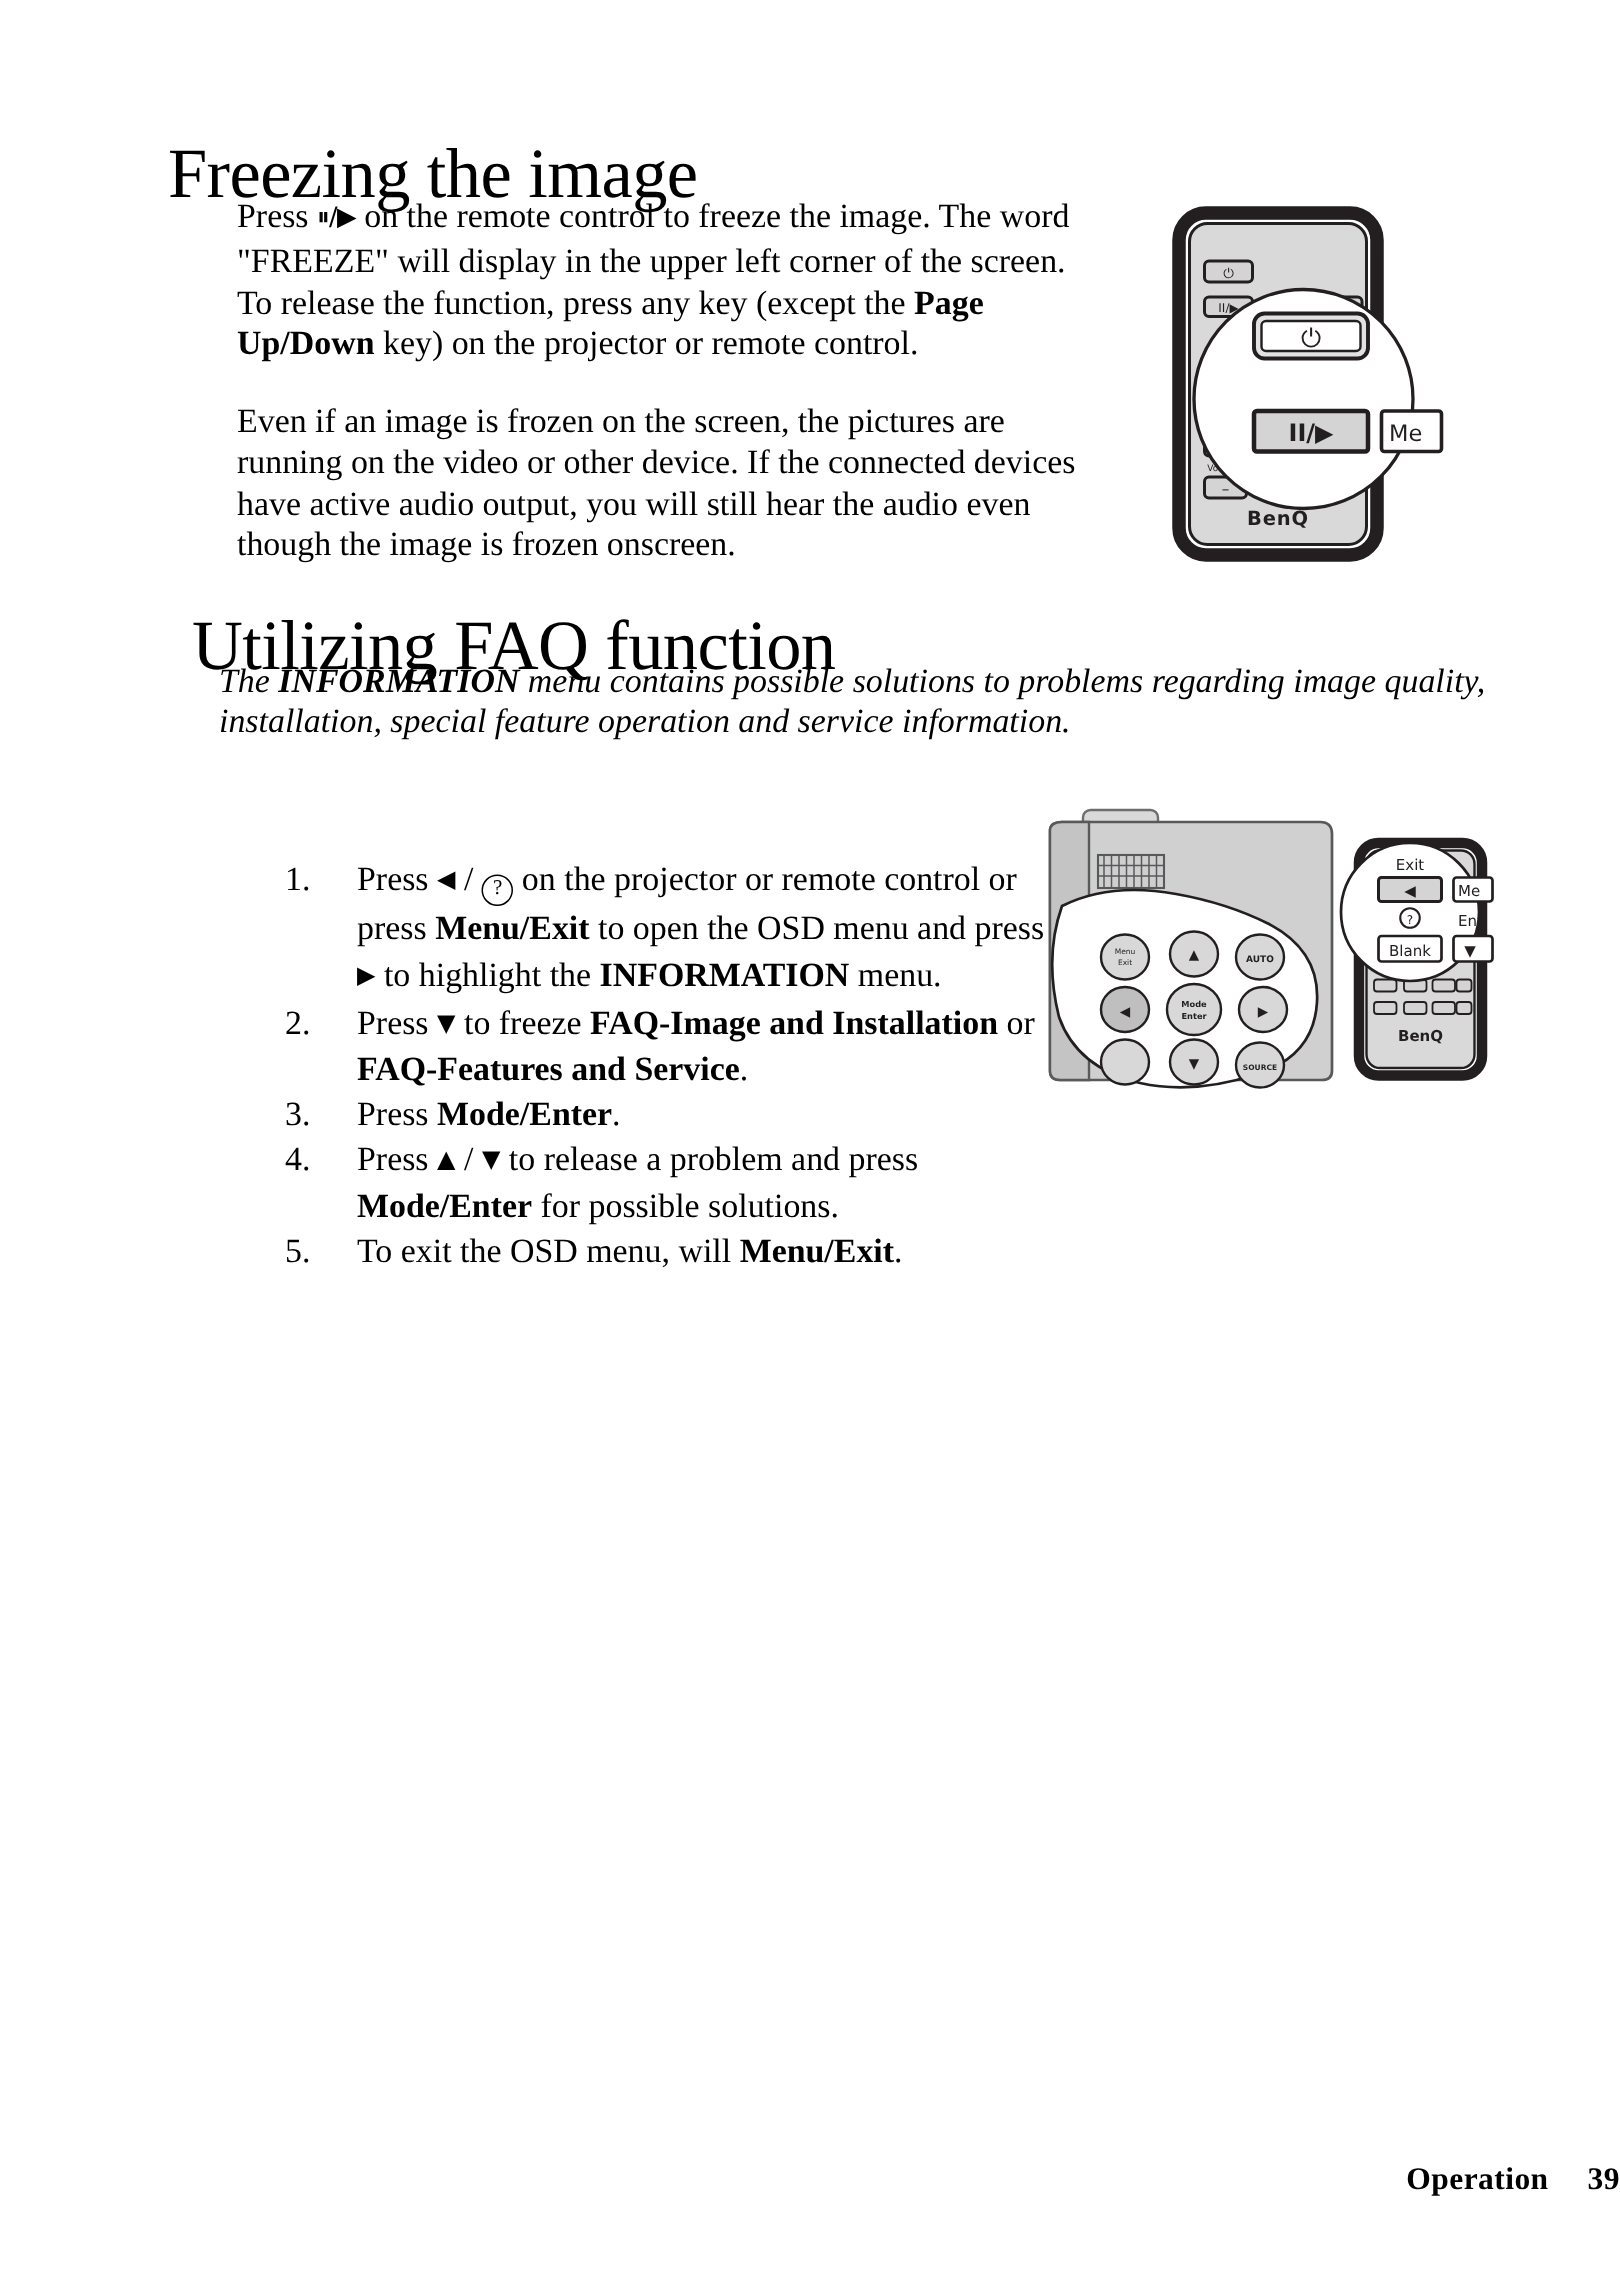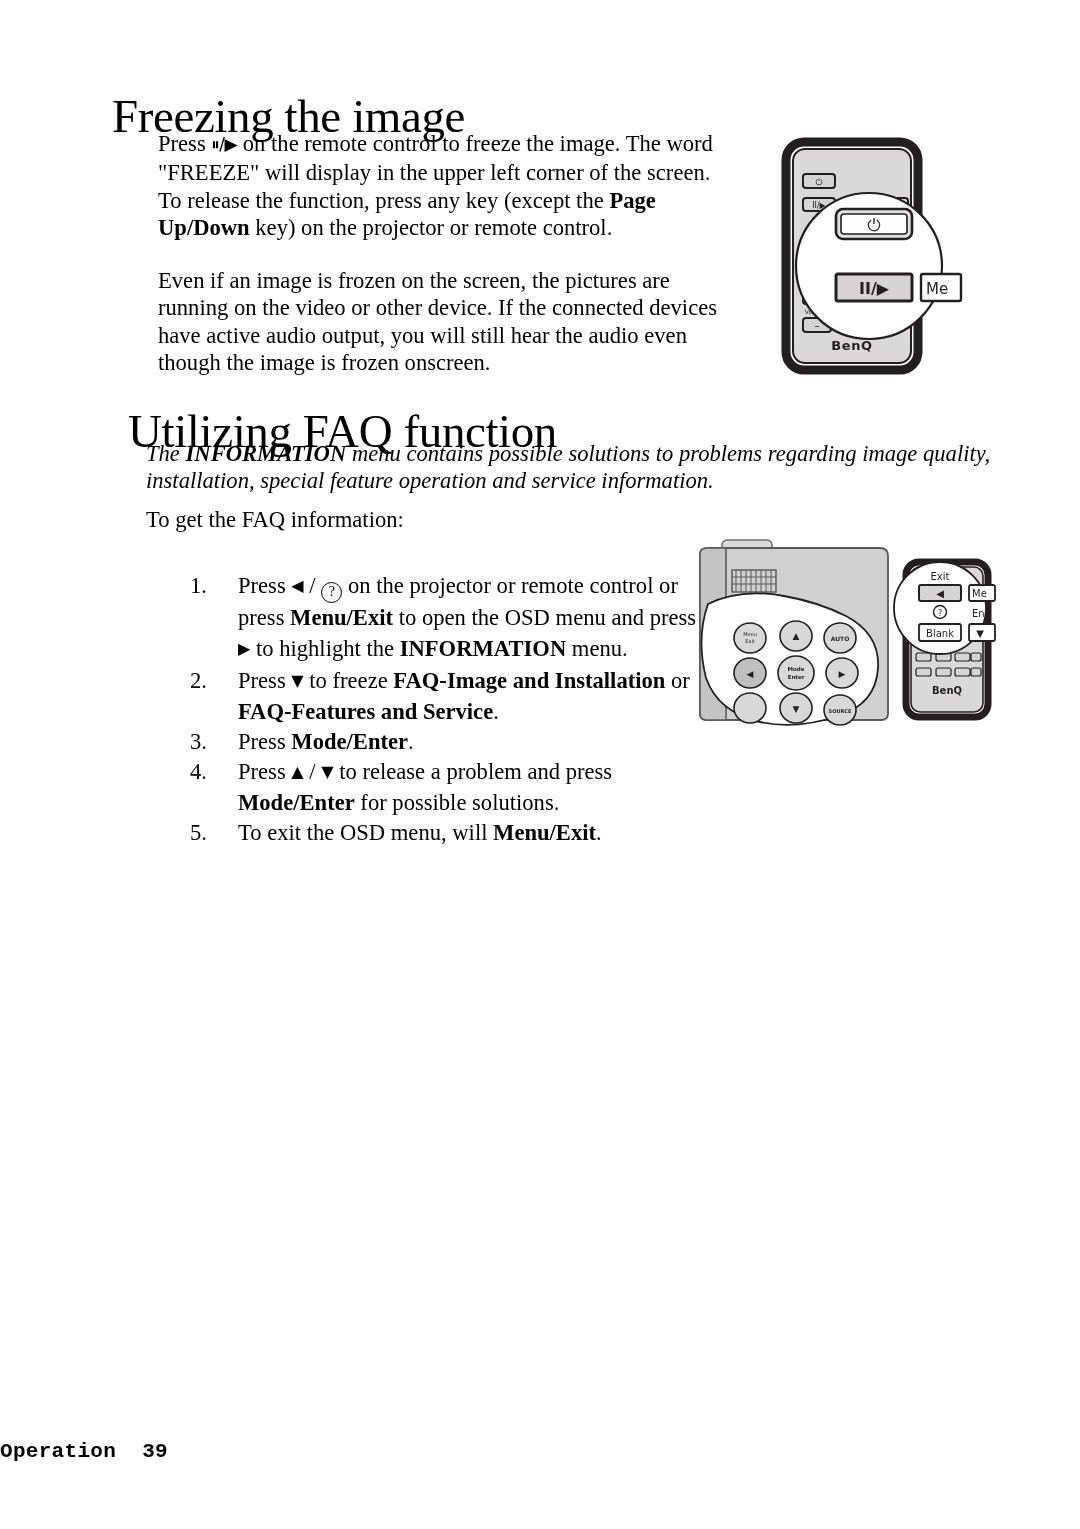--- a/index.html
+++ b/index.html
@@ -86,22 +86,22 @@
     padding-left:4px;
     box-sizing:border-box;
   }
   .li .txt{flex:1 1 auto;}
 
   
   .footer{
     position:absolute;
     left:0;right:0;
     top:1440px;
-    text-align:left;
-    font-family:Liberation Mono, monospace;
+    text-align:right;
+    font-family:Liberation Serif, serif;
     font-size:21px;
     font-weight:700;
     letter-spacing:0.3px;
   }
   .footer .pg{display:inline-block;margin-left:26px;font-weight:700;}
 
   
   .fig{position:absolute;}
   #fig-remote-freeze{left:766px;top:136px;width:200px;height:245px;}
   #fig-projector-faq{left:688px;top:538px;width:340px;height:200px;}
@@ -116,21 +116,20 @@
   <h1 class="h1" id="heading-freezing">Freezing the image</h1>
 
   <div class="body-col narrow" style="top:130px;"><span>Press </span><span class="glyph">⏸/▶</span><span> on the remote control to freeze the image. The word "FREEZE" will display in the upper left corner of the screen. To release the function, press any key (except the </span><span class="b">Page Up/Down</span><span> key) on the projector or remote control.</span></div>
 
   <div class="body-col narrow" style="top:267px;"><span>Even if an image is frozen on the screen, the pictures are running on the video or other device. If the connected devices have active audio output, you will still hear the audio even though the image is frozen onscreen.</span></div>
 
   <h1 class="h1" id="heading-faq">Utilizing FAQ function</h1>
 
   <div class="body-col wide" style="top:440px;font-style:italic;"><span>The </span><span class="b">INFORMATION</span><span> menu contains possible solutions to problems regarding image quality, installation, special feature operation and service information.</span></div>
 
-  <div class="body-col wide" style="top:506px;"><span>To get the FAQ information:</span></div>
 
   <ol class="olist" id="steps-list">
       <li class="li">
         <span class="num">1.</span>
         <span class="txt"><span>Press </span><span class="tri">◀</span><span> / </span><span class="qmark">?</span><span> on the projector or remote control or press </span><span class="b">Menu/Exit</span><span> to open the OSD menu and press </span><span class="tri">◀</span><span> / </span><span class="tri">▶</span><span> to highlight the </span><span class="b">INFORMATION</span><span> menu.</span></span>
       </li>
       <li class="li">
         <span class="num">2.</span>
         <span class="txt"><span>Press </span><span class="tri">▼</span><span> to freeze </span><span class="b">FAQ-Image and Installation</span><span> or </span><span class="b">FAQ-Features and Service</span><span>.</span></span>
       </li>

